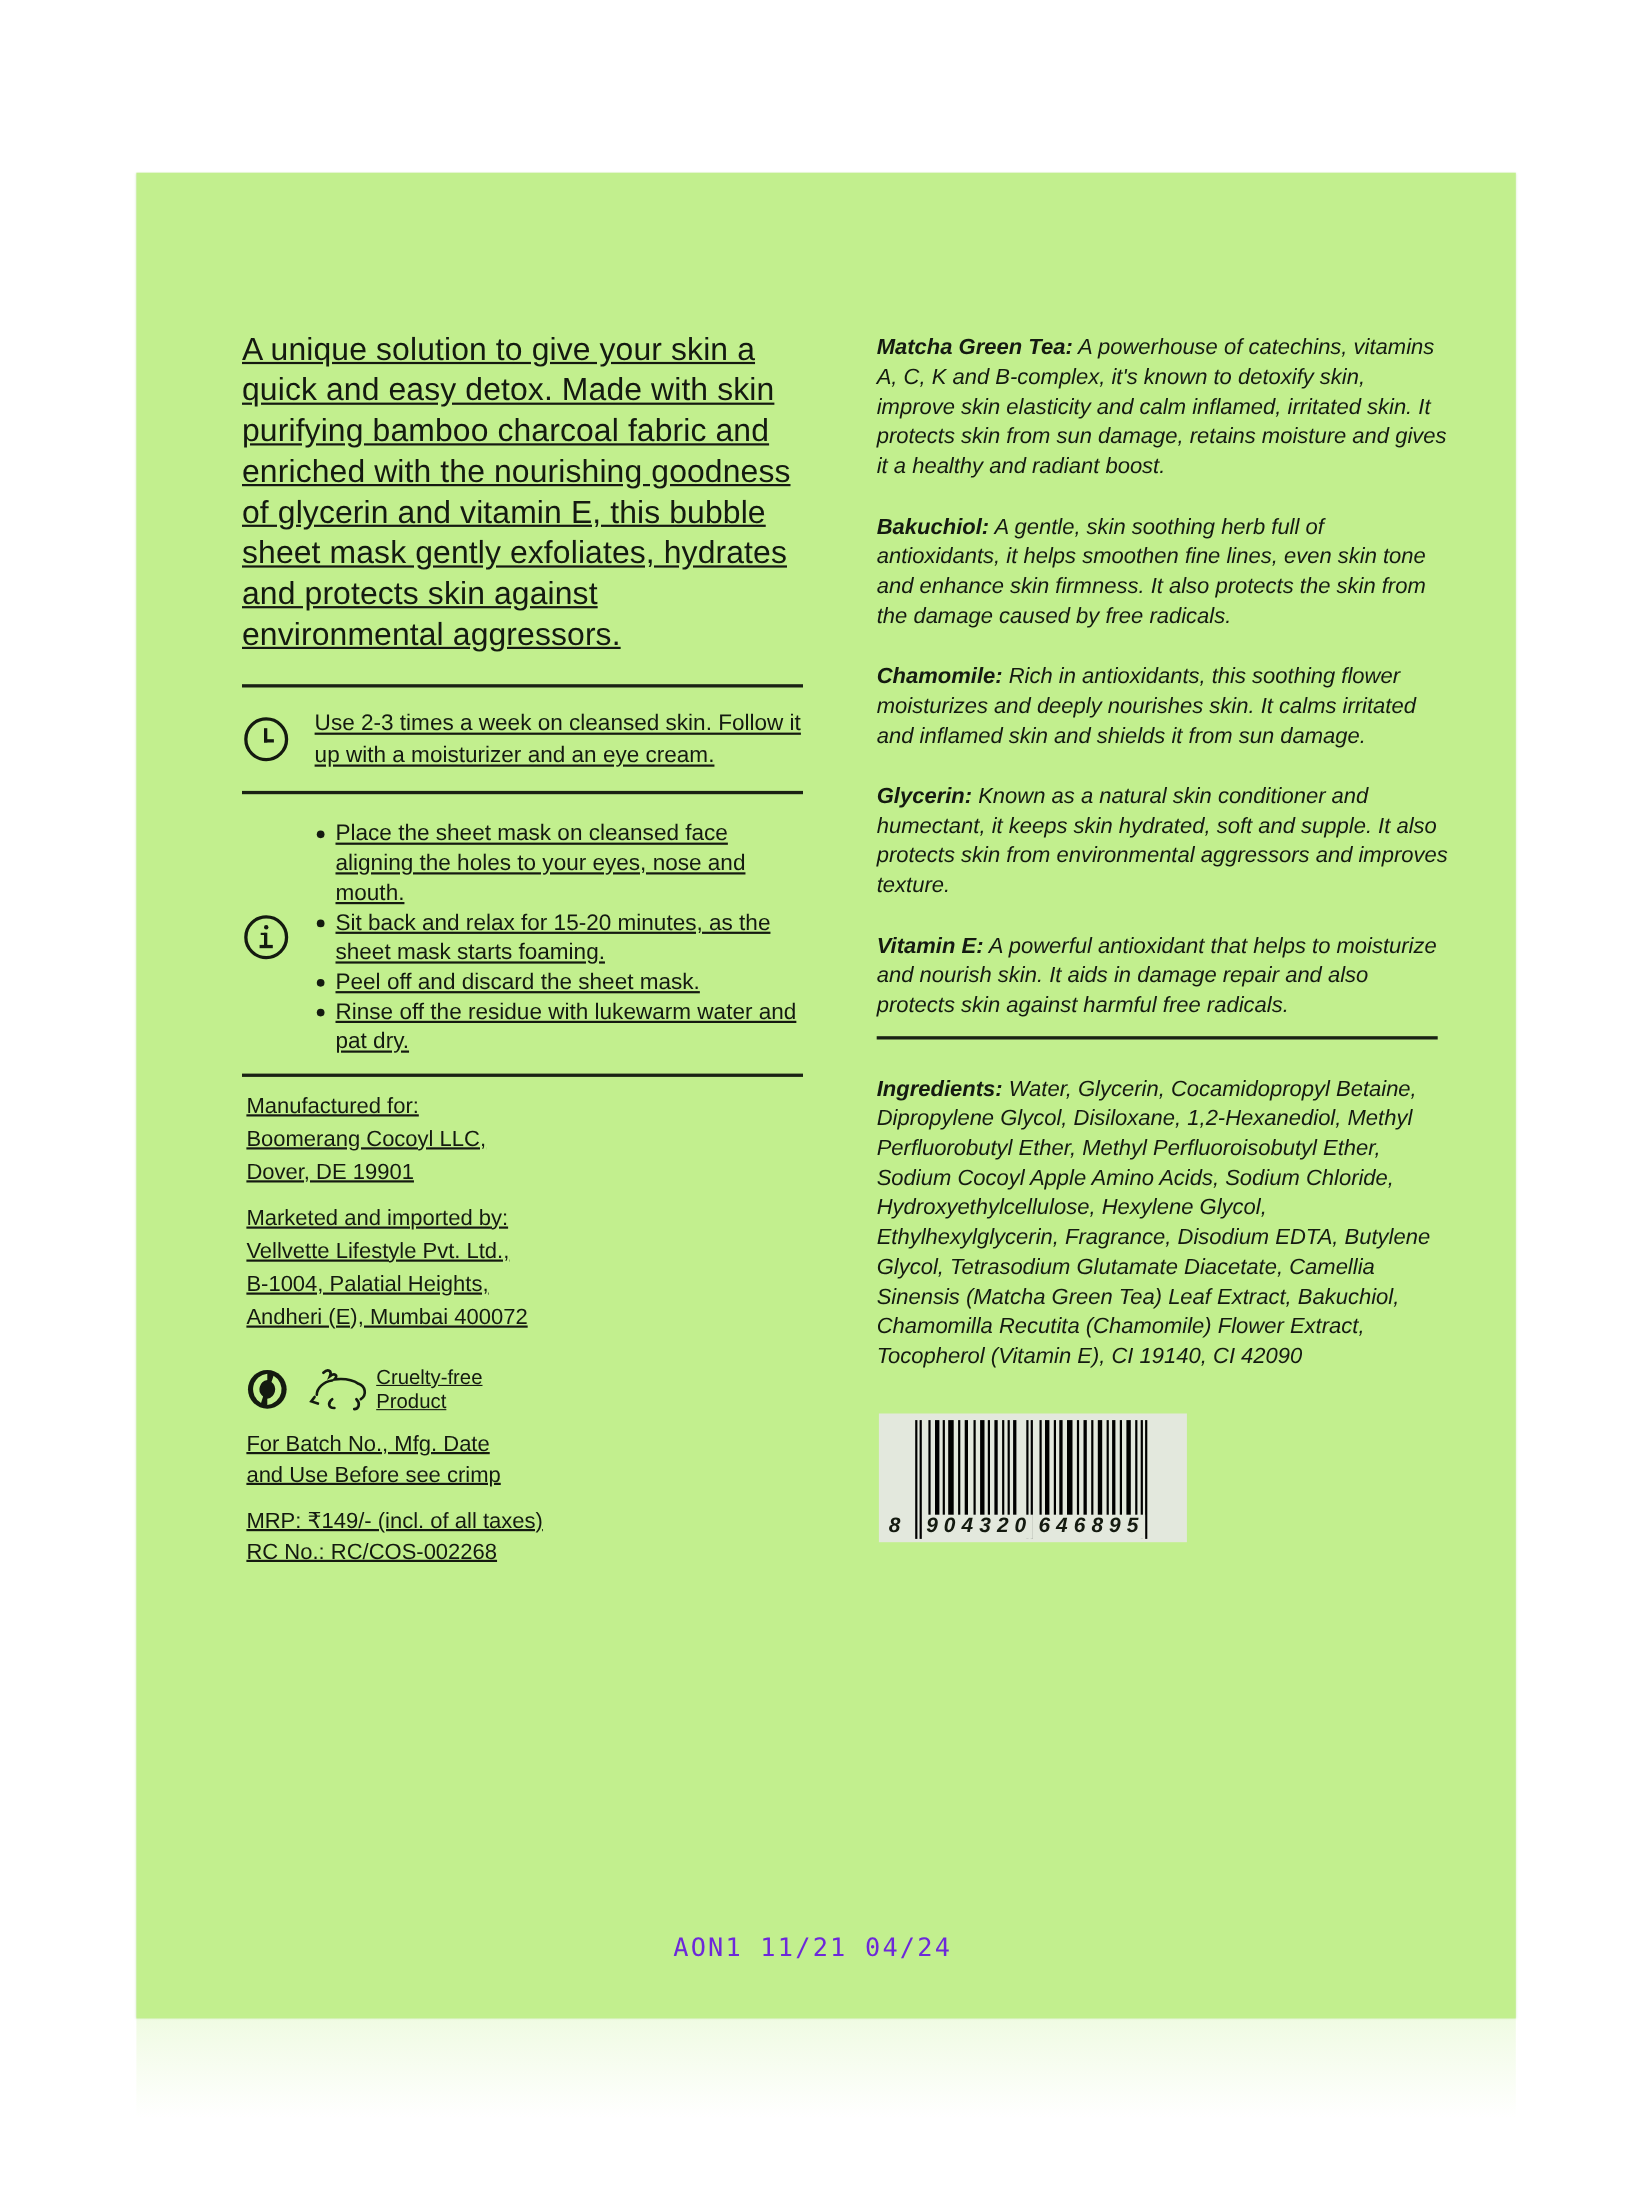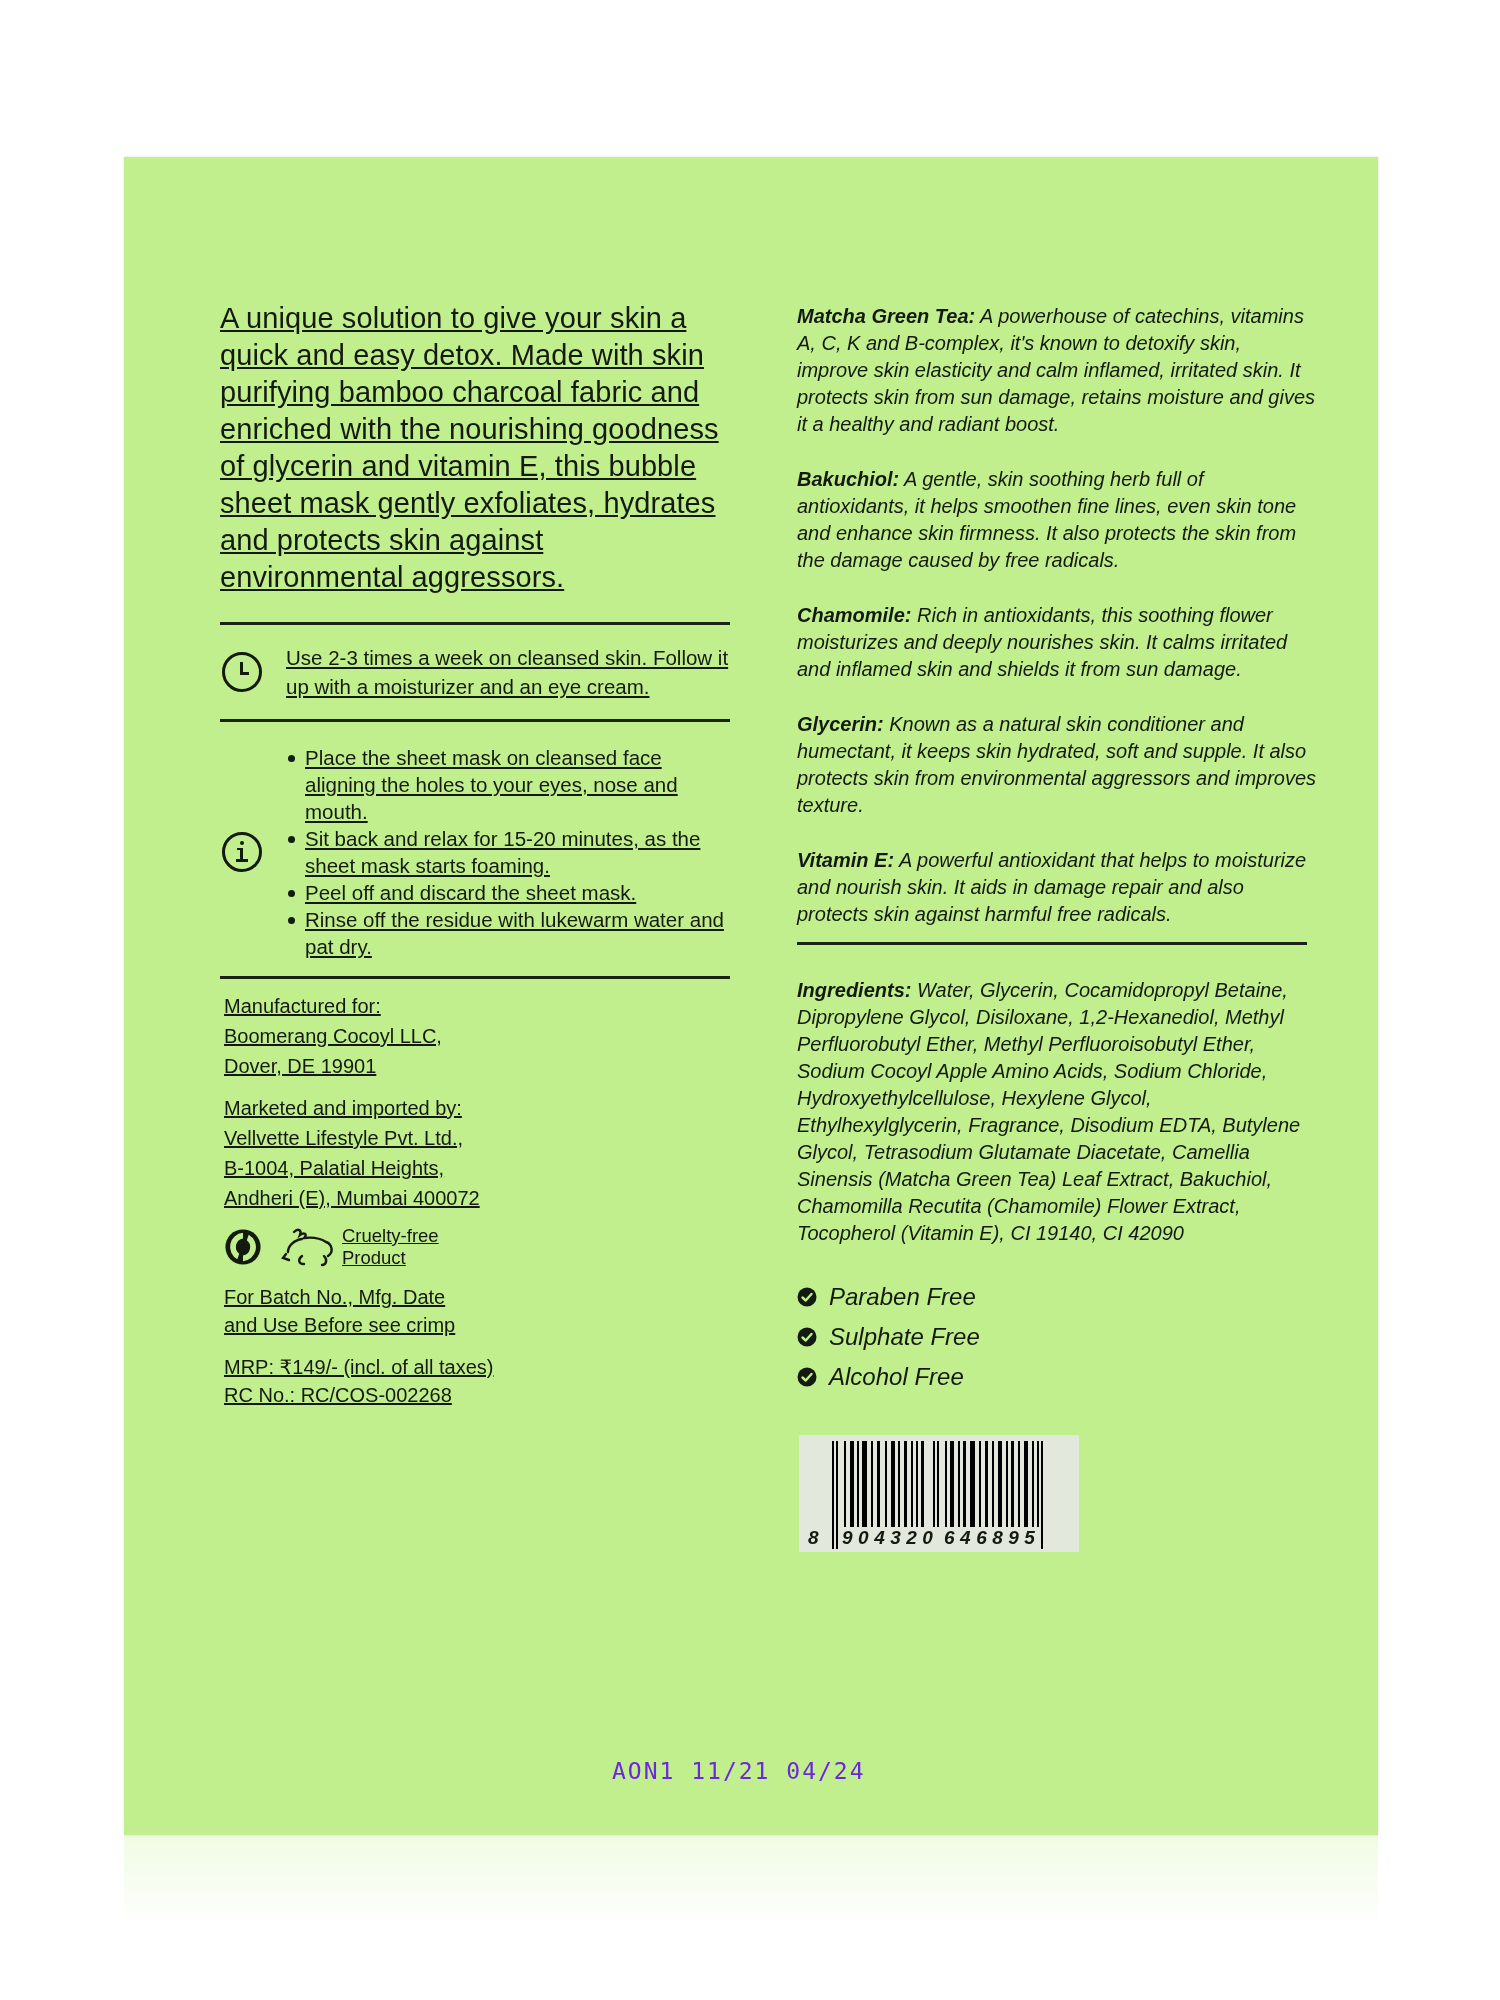--- a/index.html
+++ b/index.html
@@ -140,21 +140,21 @@
       font-size: 20px;
       line-height: 30px;
       margin: 0;
       padding-left: 4px;
     }
     .addr-block { margin-top: 12px; }
     .addr-block + .addr-block { margin-top: 12px; }
     .badges-row {
       display: flex;
       align-items: center;
-      margin-top: 12px;
+      margin-top: 28px;
       padding-left: 4px;
     }
     .recycle-icon {
       width: 38px;
       height: 38px;
       flex: 0 0 38px;
     }
     .bunny-icon {
       width: 60px;
       height: 42px;
@@ -330,43 +330,20 @@
   <p class="benefit"><b>Matcha Green Tea:</b><span> A powerhouse of catechins, vitamins A, C, K and B-complex, it's known to detoxify skin, improve skin elasticity and calm inflamed, irritated skin. It protects skin from sun damage, retains moisture and gives it a healthy and radiant boost.</span></p>
   <p class="benefit"><b>Bakuchiol:</b><span> A gentle, skin soothing herb full of antioxidants, it helps smoothen fine lines, even skin tone and enhance skin firmness. It also protects the skin from the damage caused by free radicals.</span></p>
   <p class="benefit"><b>Chamomile:</b><span> Rich in antioxidants, this soothing flower moisturizes and deeply nourishes skin. It calms irritated and inflamed skin and shields it from sun damage.</span></p>
   <p class="benefit"><b>Glycerin:</b><span> Known as a natural skin conditioner and humectant, it keeps skin hydrated, soft and supple. It also protects skin from environmental aggressors and improves texture.</span></p>
   <p class="benefit" style="margin-bottom:14px;"><b>Vitamin E:</b><span> A powerful antioxidant that helps to moisturize and nourish skin. It aids in damage repair and also protects skin against harmful free radicals.</span></p>
 
   <div class="rule-right"></div>
 
   <div class="ingredients"><b>Ingredients:</b><span> Water, Glycerin, Cocamidopropyl Betaine, Dipropylene Glycol, Disiloxane, 1,2-Hexanediol, Methyl Perfluorobutyl Ether, Methyl Perfluoroisobutyl Ether, Sodium Cocoyl Apple Amino Acids,  Sodium Chloride, Hydroxyethylcellulose, Hexylene Glycol, Ethylhexylglycerin, Fragrance,  Disodium EDTA, Butylene Glycol, Tetrasodium Glutamate Diacetate, Camellia Sinensis (Matcha Green Tea) Leaf Extract, Bakuchiol, Chamomilla Recutita (Chamomile) Flower Extract, Tocopherol (Vitamin E), CI 19140, CI 42090</span></div>
 
-  <ul class="free-list">
-    <li>
-      <svg class="check" viewBox="0 0 20 20">
-          <circle cx="10" cy="10" r="9.5" fill="#141a10"></circle>
-          <path d="M5.5 10.5 L8.7 13.5 L14.5 7" fill="none" stroke="#c2ef8e" stroke-width="2.4" stroke-linecap="round" stroke-linejoin="round"></path>
-        </svg>
-      <span>Paraben Free</span>
-    </li>
-    <li>
-      <svg class="check" viewBox="0 0 20 20">
-          <circle cx="10" cy="10" r="9.5" fill="#141a10"></circle>
-          <path d="M5.5 10.5 L8.7 13.5 L14.5 7" fill="none" stroke="#c2ef8e" stroke-width="2.4" stroke-linecap="round" stroke-linejoin="round"></path>
-        </svg>
-      <span>Sulphate Free</span>
-    </li>
-    <li>
-      <svg class="check" viewBox="0 0 20 20">
-          <circle cx="10" cy="10" r="9.5" fill="#141a10"></circle>
-          <path d="M5.5 10.5 L8.7 13.5 L14.5 7" fill="none" stroke="#c2ef8e" stroke-width="2.4" stroke-linecap="round" stroke-linejoin="round"></path>
-        </svg>
-      <span>Alcohol Free</span>
-    </li>
-  </ul>
 
   <div class="barcode">
     <svg width="280" height="117" viewBox="0 0 280 117">
       <g fill="#000">
         <rect x="33" y="6" width="2" height="108"></rect>
         <rect x="37" y="6" width="2" height="108"></rect>
         <rect x="45" y="6" width="2" height="90"></rect>
         <rect x="51" y="6" width="4" height="90"></rect>
         <rect x="58" y="6" width="2" height="90"></rect>
         <rect x="63" y="6" width="5" height="90"></rect>

